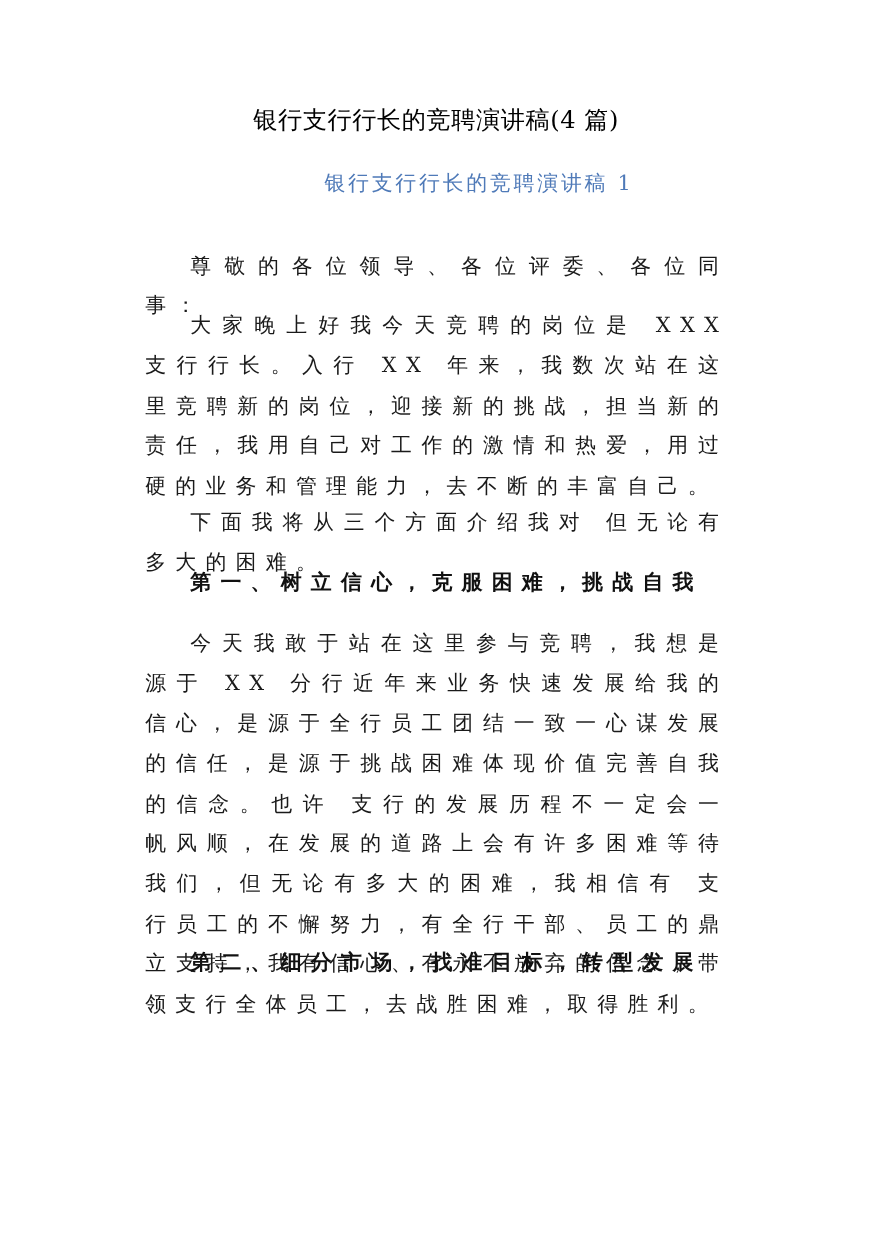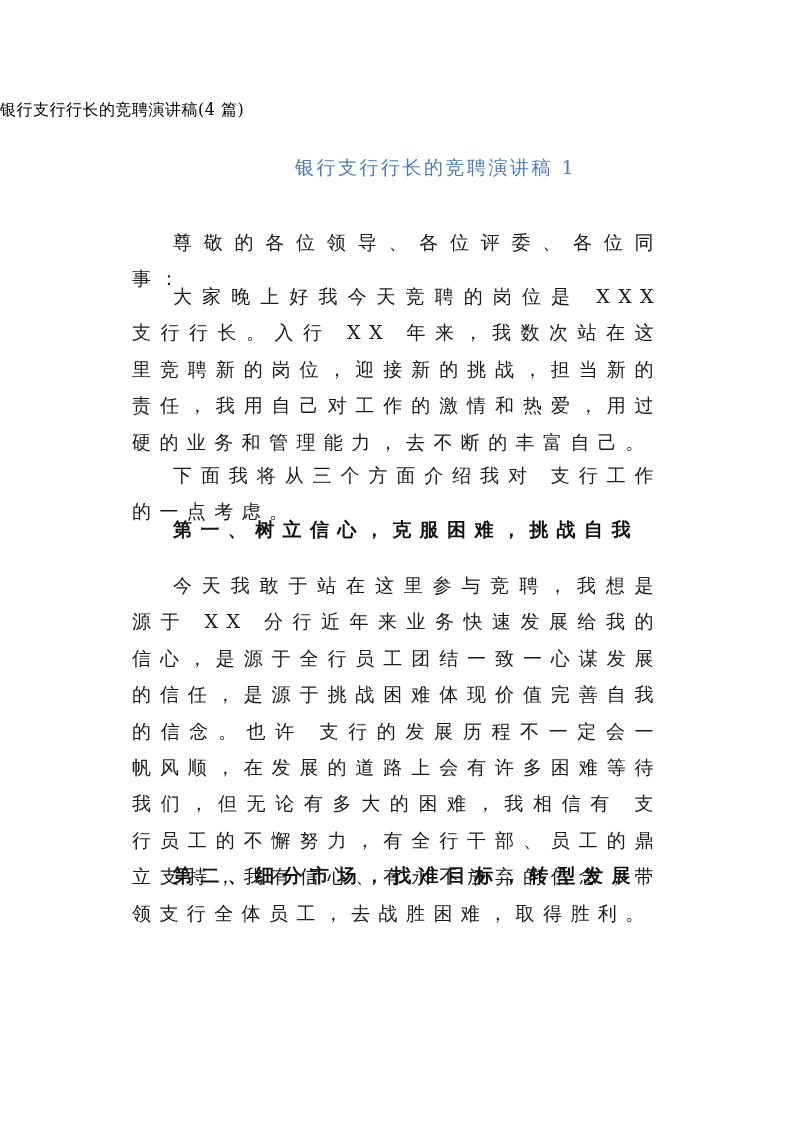--- a/index.html
+++ b/index.html
@@ -20,22 +20,22 @@
       left: 0; top: 0;
       width: 793px;
       height: 1122px;
       background: #ffffff;
     }
     .doc-title {
       position: absolute;
       left: 0;
       width: 793px;
       top: 98px;
-      text-align: left;
-      font-size: 16px;
+      text-align: center;
+      font-size: 22px;
       line-height: 24px;
       color: #000000;
       letter-spacing: 0.5px;
     }
     .sub-title {
       position: absolute;
       left: 0;
       width: 793px;
       top: 155px;
       text-align: center;
@@ -82,21 +82,21 @@
 
   <div class="body" id="p-salutation">
     <p class="para">尊敬的各位领导、各位评委、各位同事：</p>
   </div>
 
   <div class="body" id="p-intro">
     <p class="para">大家晚上好我今天竞聘的岗位是 XXX 支行行长。入行 XX 年来，我数次站在这里竞聘新的岗位，迎接新的挑战，担当新的责任，我用自己对工作的激情和热爱，用过硬的业务和管理能力，去不断的丰富自己。</p>
   </div>
 
   <div class="body" id="p-overview">
-    <p class="para">下面我将从三个方面介绍我对 支行工作的一点考虑。</p>
+    <p class="para">下面我将从三个方面介绍我对 但无论有多大的困难。</p>
   </div>
 
   <div class="body" id="p-section1">
     <p class="para">今天我敢于站在这里参与竞聘，我想是源于 XX 分行近年来业务快速发展给我的信心，是源于全行员工团结一致一心谋发展的信任，是源于挑战困难体现价值完善自我的信念。也许 支行的发展历程不一定会一帆风顺，在发展的道路上会有许多困难等待我们，但无论有多大的困难，我相信有 支行员工的不懈努力，有全行干部、员工的鼎立支持，我有信心、有永不放弃的信念，带领支行全体员工，去战胜困难，取得胜利。</p>
   </div>
 
   <div class="body" id="h-section1">
     <p class="para heading">第一、树立信心，克服困难，挑战自我</p>
   </div>
 

